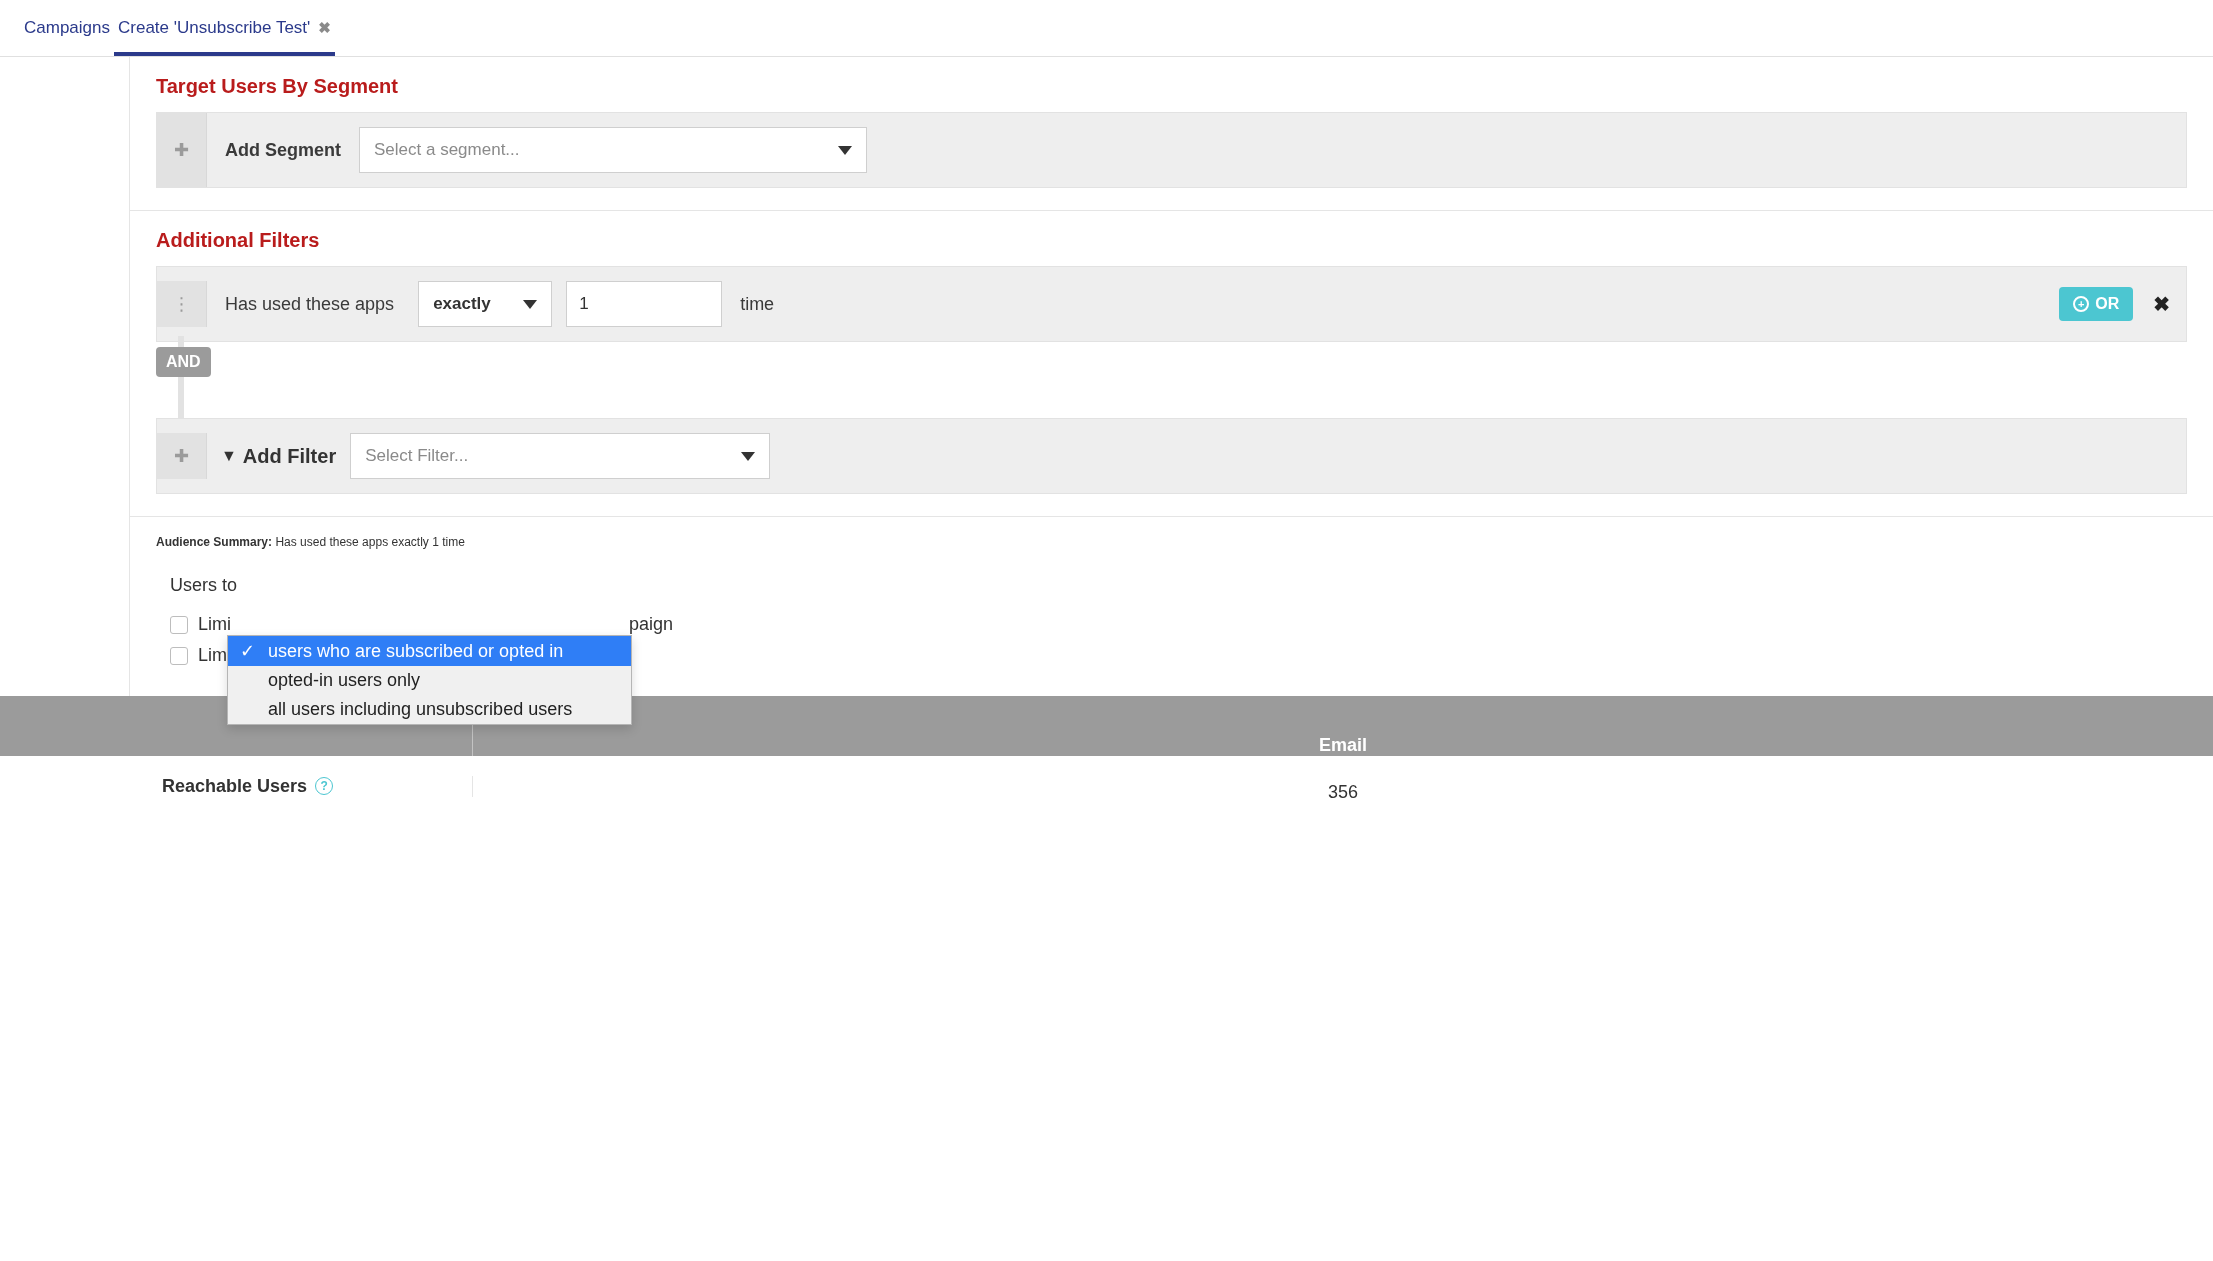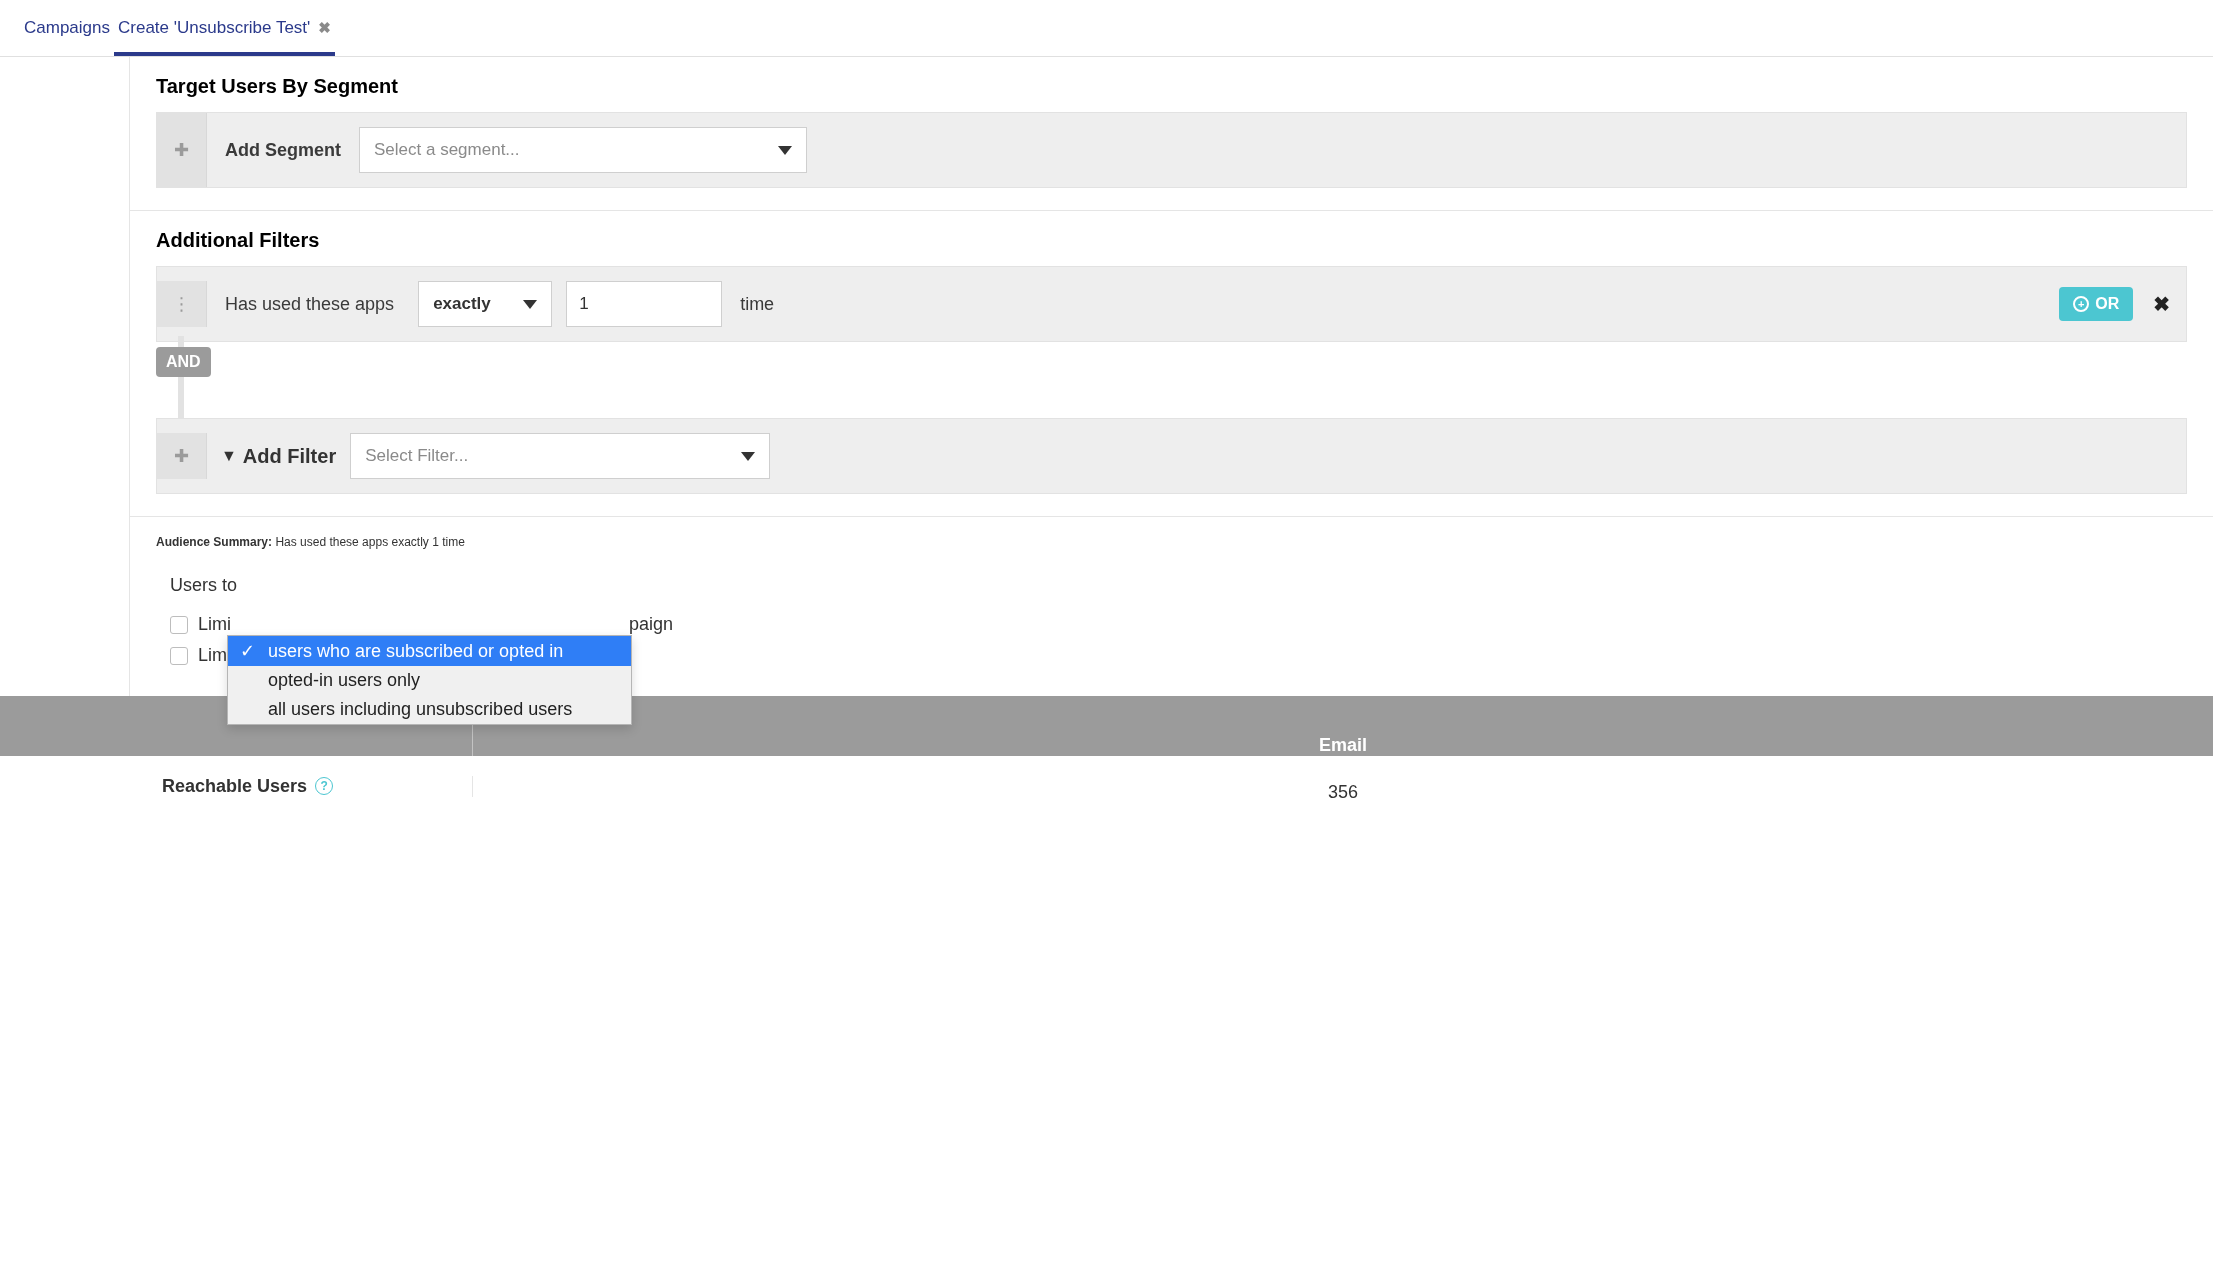--- a/index.html
+++ b/index.html
@@ -48,21 +48,21 @@
     flex: 1;
     min-width: 0;
   }
   .section {
     padding: 18px 26px 22px 26px;
     border-bottom: 1px solid #e5e5e5;
   }
   .section-title {
     font-size: 20px;
     font-weight: 700;
-    color: #000000;
+    color: #b91c1c;
     margin-bottom: 14px;
   }
   .row-bar {
     background: #eeeeee;
     border: 1px solid #e2e2e2;
     display: flex;
     align-items: center;
     gap: 14px;
     position: relative;
   }
@@ -89,21 +89,21 @@
     border: 1px solid #cfcfcf;
     height: 46px;
     display: flex;
     align-items: center;
     justify-content: space-between;
     padding: 0 14px;
     font-size: 17px;
     color: #4a4a4a;
     cursor: pointer;
   }
-  .select-box.wide { width: 448px; color:#8a8a8a; }
+  .select-box.wide { width: 508px; color:#8a8a8a; }
   .select-box.small { width: 134px; font-weight:700; color:#333; }
   .select-box.med { width: 420px; color:#8a8a8a; }
   .caret {
     width: 0; height: 0;
     border-left: 7px solid transparent;
     border-right: 7px solid transparent;
     border-top: 9px solid #333;
   }
   .num-input {
     background:#fff;

